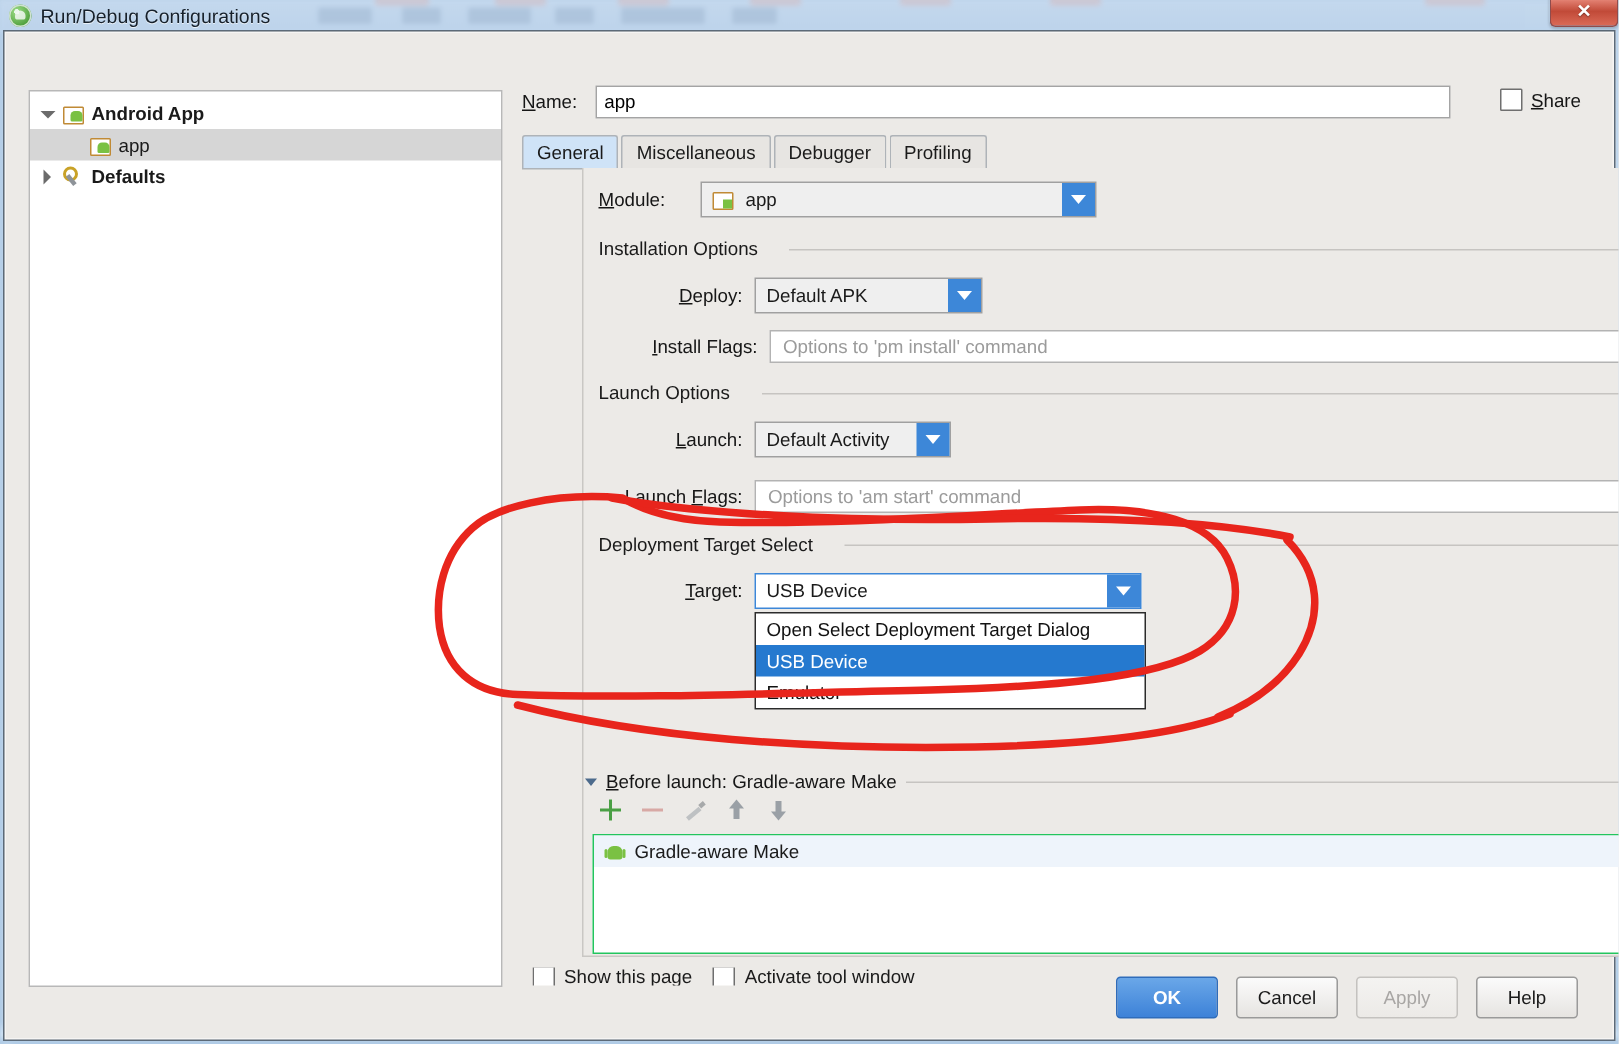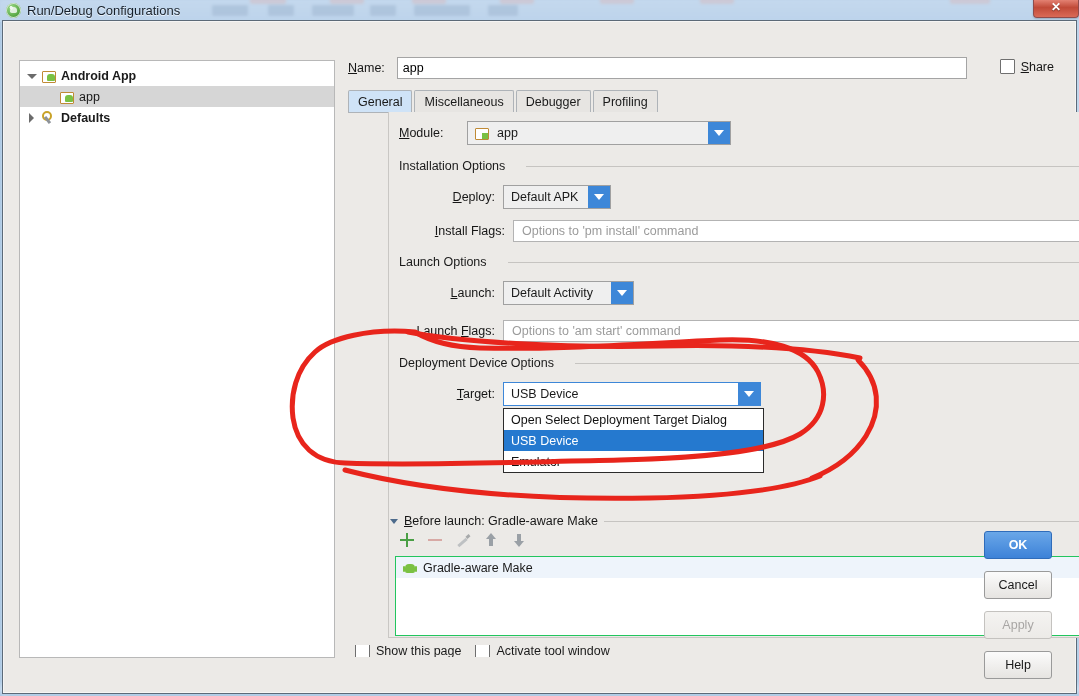--- a/index.html
+++ b/index.html
@@ -125,21 +125,21 @@
   .bl-item{height:21px;display:flex;align-items:center;gap:6px;padding-left:7px;background:#eef4fb;font-size:12.5px;}
   .robot{width:14px;height:14px;position:relative;}
   .robot:before{content:"";position:absolute;left:2px;top:3px;width:10px;height:9px;border-radius:4px 4px 2px 2px;background:#7ac143;}
   .robot:after{content:"";position:absolute;left:0px;top:5px;width:2px;height:6px;border-radius:1px;background:#7ac143;box-shadow:12px 0 0 #7ac143;}
 
   .bottom-cbs{position:absolute;left:352px;top:624px;display:flex;align-items:center;gap:14px;
      height:12px;overflow:hidden;}
   .bottom-cbs .item{display:flex;align-items:center;gap:6px;}
   .bottom-cbs .lbl2{font-size:12.5px;}
 
-  .btnrow{position:absolute;right:24px;bottom:14px;display:flex;gap:12px;flex-direction:column;}
+  .btnrow{position:absolute;right:24px;bottom:14px;display:flex;gap:12px;}
   .btn{width:66px;height:26px;border:1px solid #9a9a9a;border-radius:3px;
      background:linear-gradient(180deg,#fbfbfb 0%,#e6e4e1 100%);display:flex;align-items:center;justify-content:center;
      font-size:12.5px;cursor:default;}
   .btn.primary{width:66px;background:linear-gradient(180deg,#6aa7e8 0%,#3d82d8 100%);border:1px solid #2f6cba;color:#fff;font-weight:bold;}
   .btn.disabled{color:#a8a6a4;background:linear-gradient(180deg,#f4f3f1 0%,#eceae7 100%);border-color:#c4c2bf;}
 
   
   .annot{position:absolute;left:0;top:0;width:1079px;height:696px;pointer-events:none;z-index:40;}
 </style>
 </head>
@@ -233,21 +233,21 @@
       </span>
     </div>
 
     <div class="section-h" style="left:10px;top:47px;width:688px;">
       <span class="t">Installation Options</span>
       <span class="ln"></span>
     </div>
 
     <div class="row" style="left:40px;top:73px;">
       <span class="lbl" style="width:66px;display:inline-block;text-align:right;"><span class="u">D</span>eploy:</span>
-      <span class="combo" style="width:108px;margin-left:8px;">
+      <span class="combo" style="width:152px;margin-left:8px;">
         <span class="txt">Default APK</span>
         <span class="arrow"></span>
       </span>
     </div>
 
     <div class="row" style="left:23px;top:108px;">
       <span class="lbl" style="width:93px;display:inline-block;text-align:right;"><span class="u">I</span>nstall Flags:</span>
       <span class="txtfield" style="width:586px;margin-left:8px;">
         <span class="ph">Options to 'pm install' command</span>
       </span>
@@ -267,21 +267,21 @@
     </div>
 
     <div class="row" style="left:8px;top:208px;">
       <span class="lbl" style="width:98px;display:inline-block;text-align:right;">Launch <span class="u">F</span>lags:</span>
       <span class="txtfield" style="width:586px;margin-left:8px;">
         <span class="ph">Options to 'am start' command</span>
       </span>
     </div>
 
     <div class="section-h" style="left:10px;top:244px;width:688px;">
-      <span class="t">Deployment Device Options</span>
+      <span class="t">Deployment Target Select</span>
       <span class="ln"></span>
     </div>
 
     <div class="row" style="left:40px;top:270px;">
       <span class="lbl" style="width:66px;display:inline-block;text-align:right;"><span class="u">T</span>arget:</span>
       <span class="combo focused" style="width:258px;margin-left:8px;">
         <span class="txt">USB Device</span>
         <span class="arrow"></span>
       </span>
     </div>

